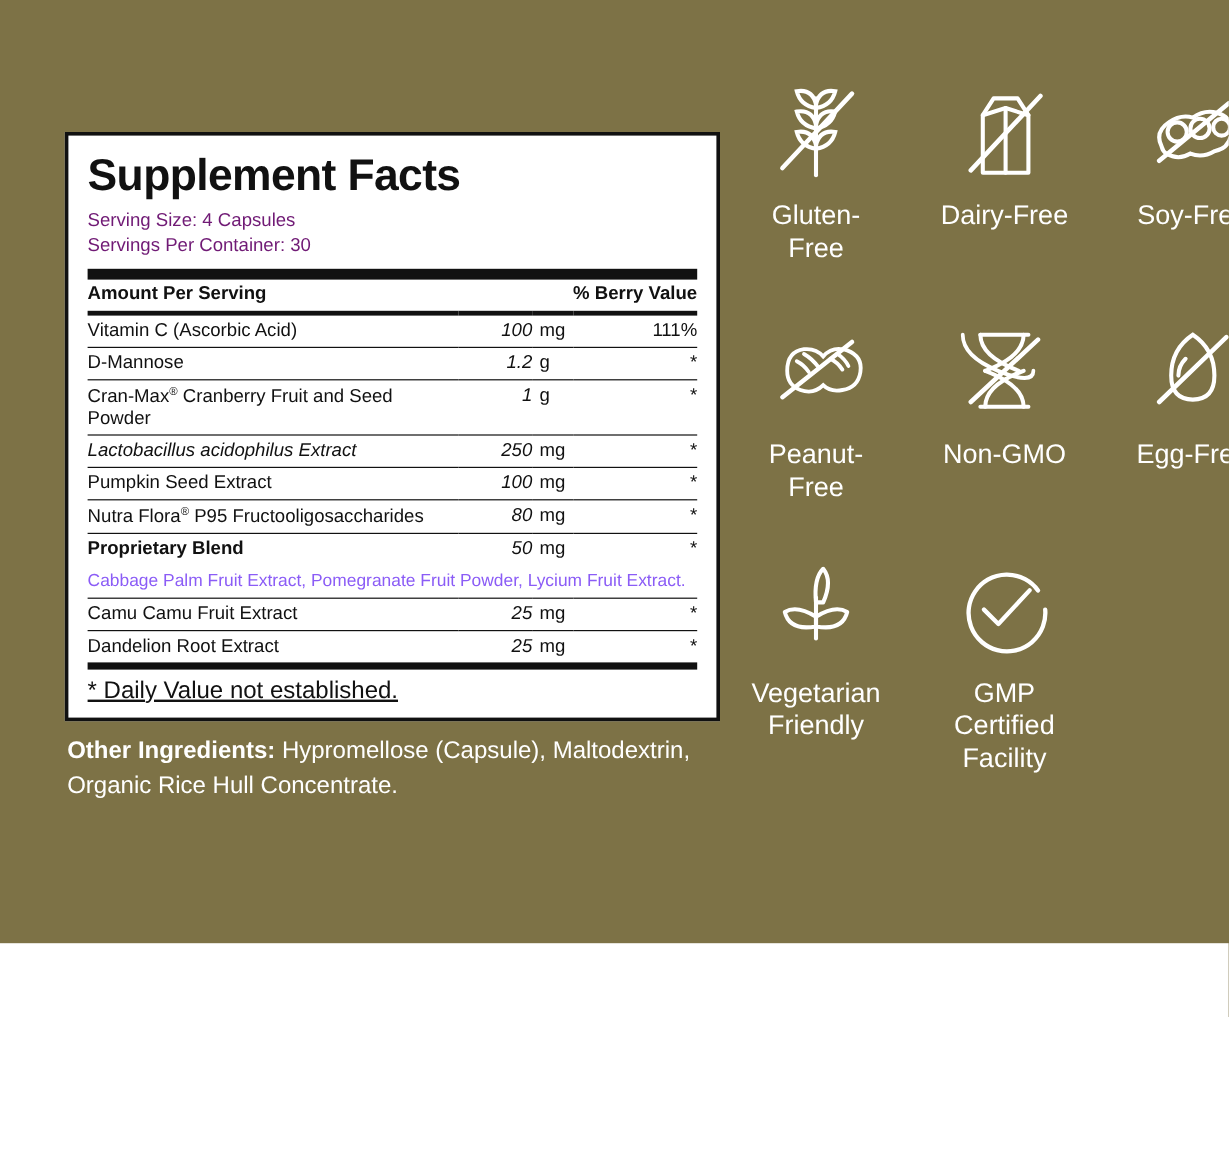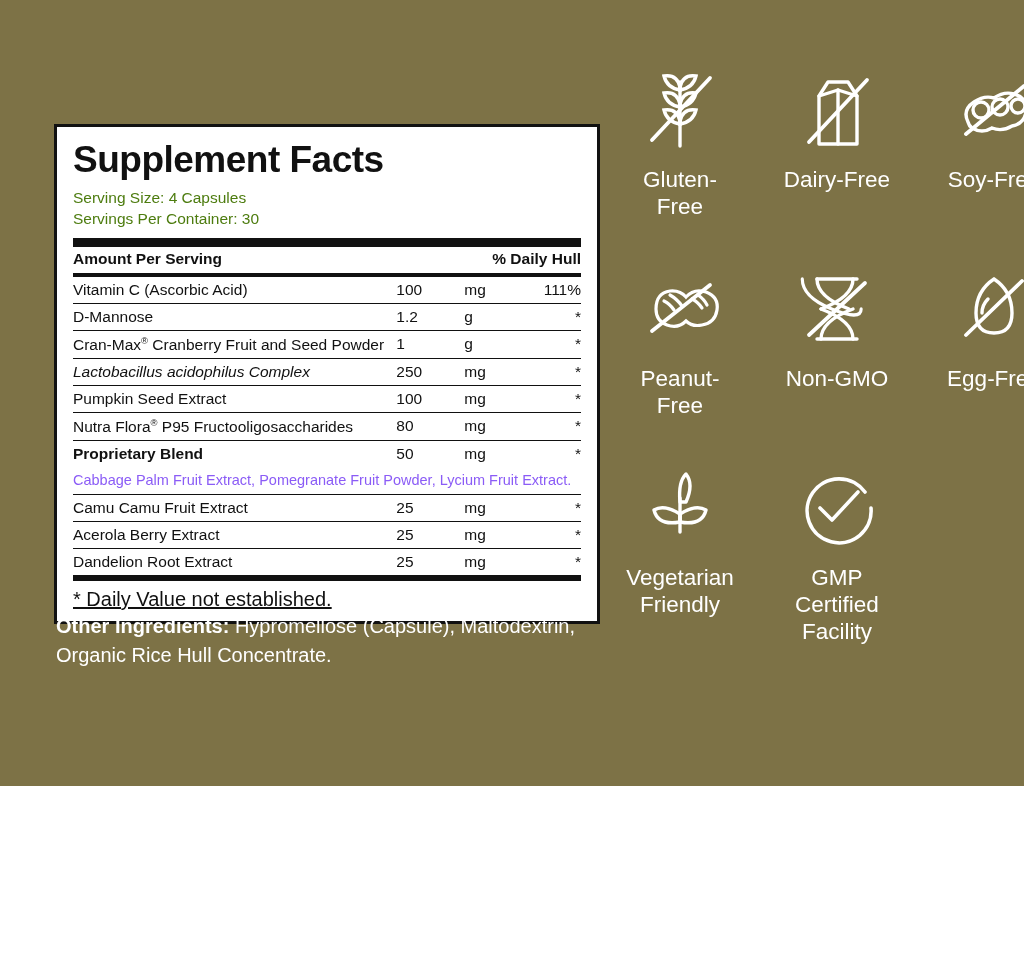--- a/index.html
+++ b/index.html
@@ -21,54 +21,54 @@
     position: relative;
     width: 1024px;
     height: 786px;
     background: #7d7246;
   }
 
   
   .sf-panel {
     position: absolute;
     left: 54px;
-    top: 124px;
+    top: 110px;
     width: 546px;
     background: #ffffff;
     border: 3px solid #111;
     padding: 14px 16px 10px 16px;
   }
   .sf-title {
     font-size: 37px;
     font-weight: bold;
     letter-spacing: -0.5px;
     color: #111;
     line-height: 1.05;
     margin: 0 0 8px 0;
   }
   .sf-serv {
     font-size: 15.5px;
-    color: #4d7c0f;
+    color: #701a75;
     line-height: 1.35;
   }
   .rule-thick { border-top: 9px solid #111; margin-top: 8px; }
   .rule-bold6 { border-top: 6px solid #111; }
 
   table.sf-table {
     width: 100%;
     border-collapse: collapse;
     font-size: 15.5px;
     color: #111;
   }
   table.sf-table td {
     padding: 4px 0 4px 0;
     vertical-align: top;
   }
   .col-name { text-align: left; }
-  .col-amt  { width: 62px; white-space: nowrap; }
+  .col-amt  { text-align: right; width: 62px; white-space: nowrap; font-style: italic; }
   .col-unit { text-align: left; width: 34px; padding-left: 6px !important; white-space: nowrap; }
   .col-dv   { text-align: right; width: 54px; white-space: nowrap; }
   tr.hdr td { font-weight: bold; padding-bottom: 5px; padding-top: 3px; }
   tr.line td { border-top: 1px solid #111; margin-top: 18px; }
   tr.first-line td { border-top: 4px solid #111; }
   .italic { font-style: italic; }
   .bold { font-weight: bold; }
   .sub-note {
     font-size: 14.5px;
     line-height: 1.32;
@@ -156,21 +156,21 @@
       <div class="sf-serv">Servings Per Container: 30</div>
 
       <div class="rule-thick"></div>
 
       <table class="sf-table">
         <tbody>
           <tr class="hdr">
             <td class="col-name">Amount Per Serving</td>
             <td class="col-amt"></td>
             <td class="col-unit"></td>
-            <td class="col-dv">% Daily Hull</td>
+            <td class="col-dv">% Berry Value</td>
           </tr>
 
           <tr class="first-line">
             <td class="col-name">Vitamin C (Ascorbic Acid)</td>
             <td class="col-amt">100</td>
             <td class="col-unit">mg</td>
             <td class="col-dv">111%</td>
           </tr>
 
           <tr class="line">
@@ -181,21 +181,21 @@
           </tr>
 
           <tr class="line">
             <td class="col-name">Cran-Max<span class="sup">®</span> Cranberry Fruit and Seed Powder</td>
             <td class="col-amt">1</td>
             <td class="col-unit">g</td>
             <td class="col-dv">*</td>
           </tr>
 
           <tr class="line">
-            <td class="col-name"><span class="italic">Lactobacillus acidophilus Complex</span></td>
+            <td class="col-name"><span class="italic">Lactobacillus acidophilus Extract</span></td>
             <td class="col-amt">250</td>
             <td class="col-unit">mg</td>
             <td class="col-dv">*</td>
           </tr>
 
           <tr class="line">
             <td class="col-name">Pumpkin Seed Extract</td>
             <td class="col-amt">100</td>
             <td class="col-unit">mg</td>
             <td class="col-dv">*</td>
@@ -218,26 +218,20 @@
             <td colspan="4" class="sub-note">Cabbage Palm Fruit Extract, Pomegranate Fruit Powder, Lycium Fruit Extract.</td>
           </tr>
 
           <tr class="line">
             <td class="col-name">Camu Camu Fruit Extract</td>
             <td class="col-amt">25</td>
             <td class="col-unit">mg</td>
             <td class="col-dv">*</td>
           </tr>
 
-          <tr class="line">
-            <td class="col-name">Acerola Berry Extract</td>
-            <td class="col-amt">25</td>
-            <td class="col-unit">mg</td>
-            <td class="col-dv">*</td>
-          </tr>
 
           <tr class="line">
             <td class="col-name">Dandelion Root Extract</td>
             <td class="col-amt">25</td>
             <td class="col-unit">mg</td>
             <td class="col-dv">*</td>
           </tr>
         </tbody>
       </table>
 

